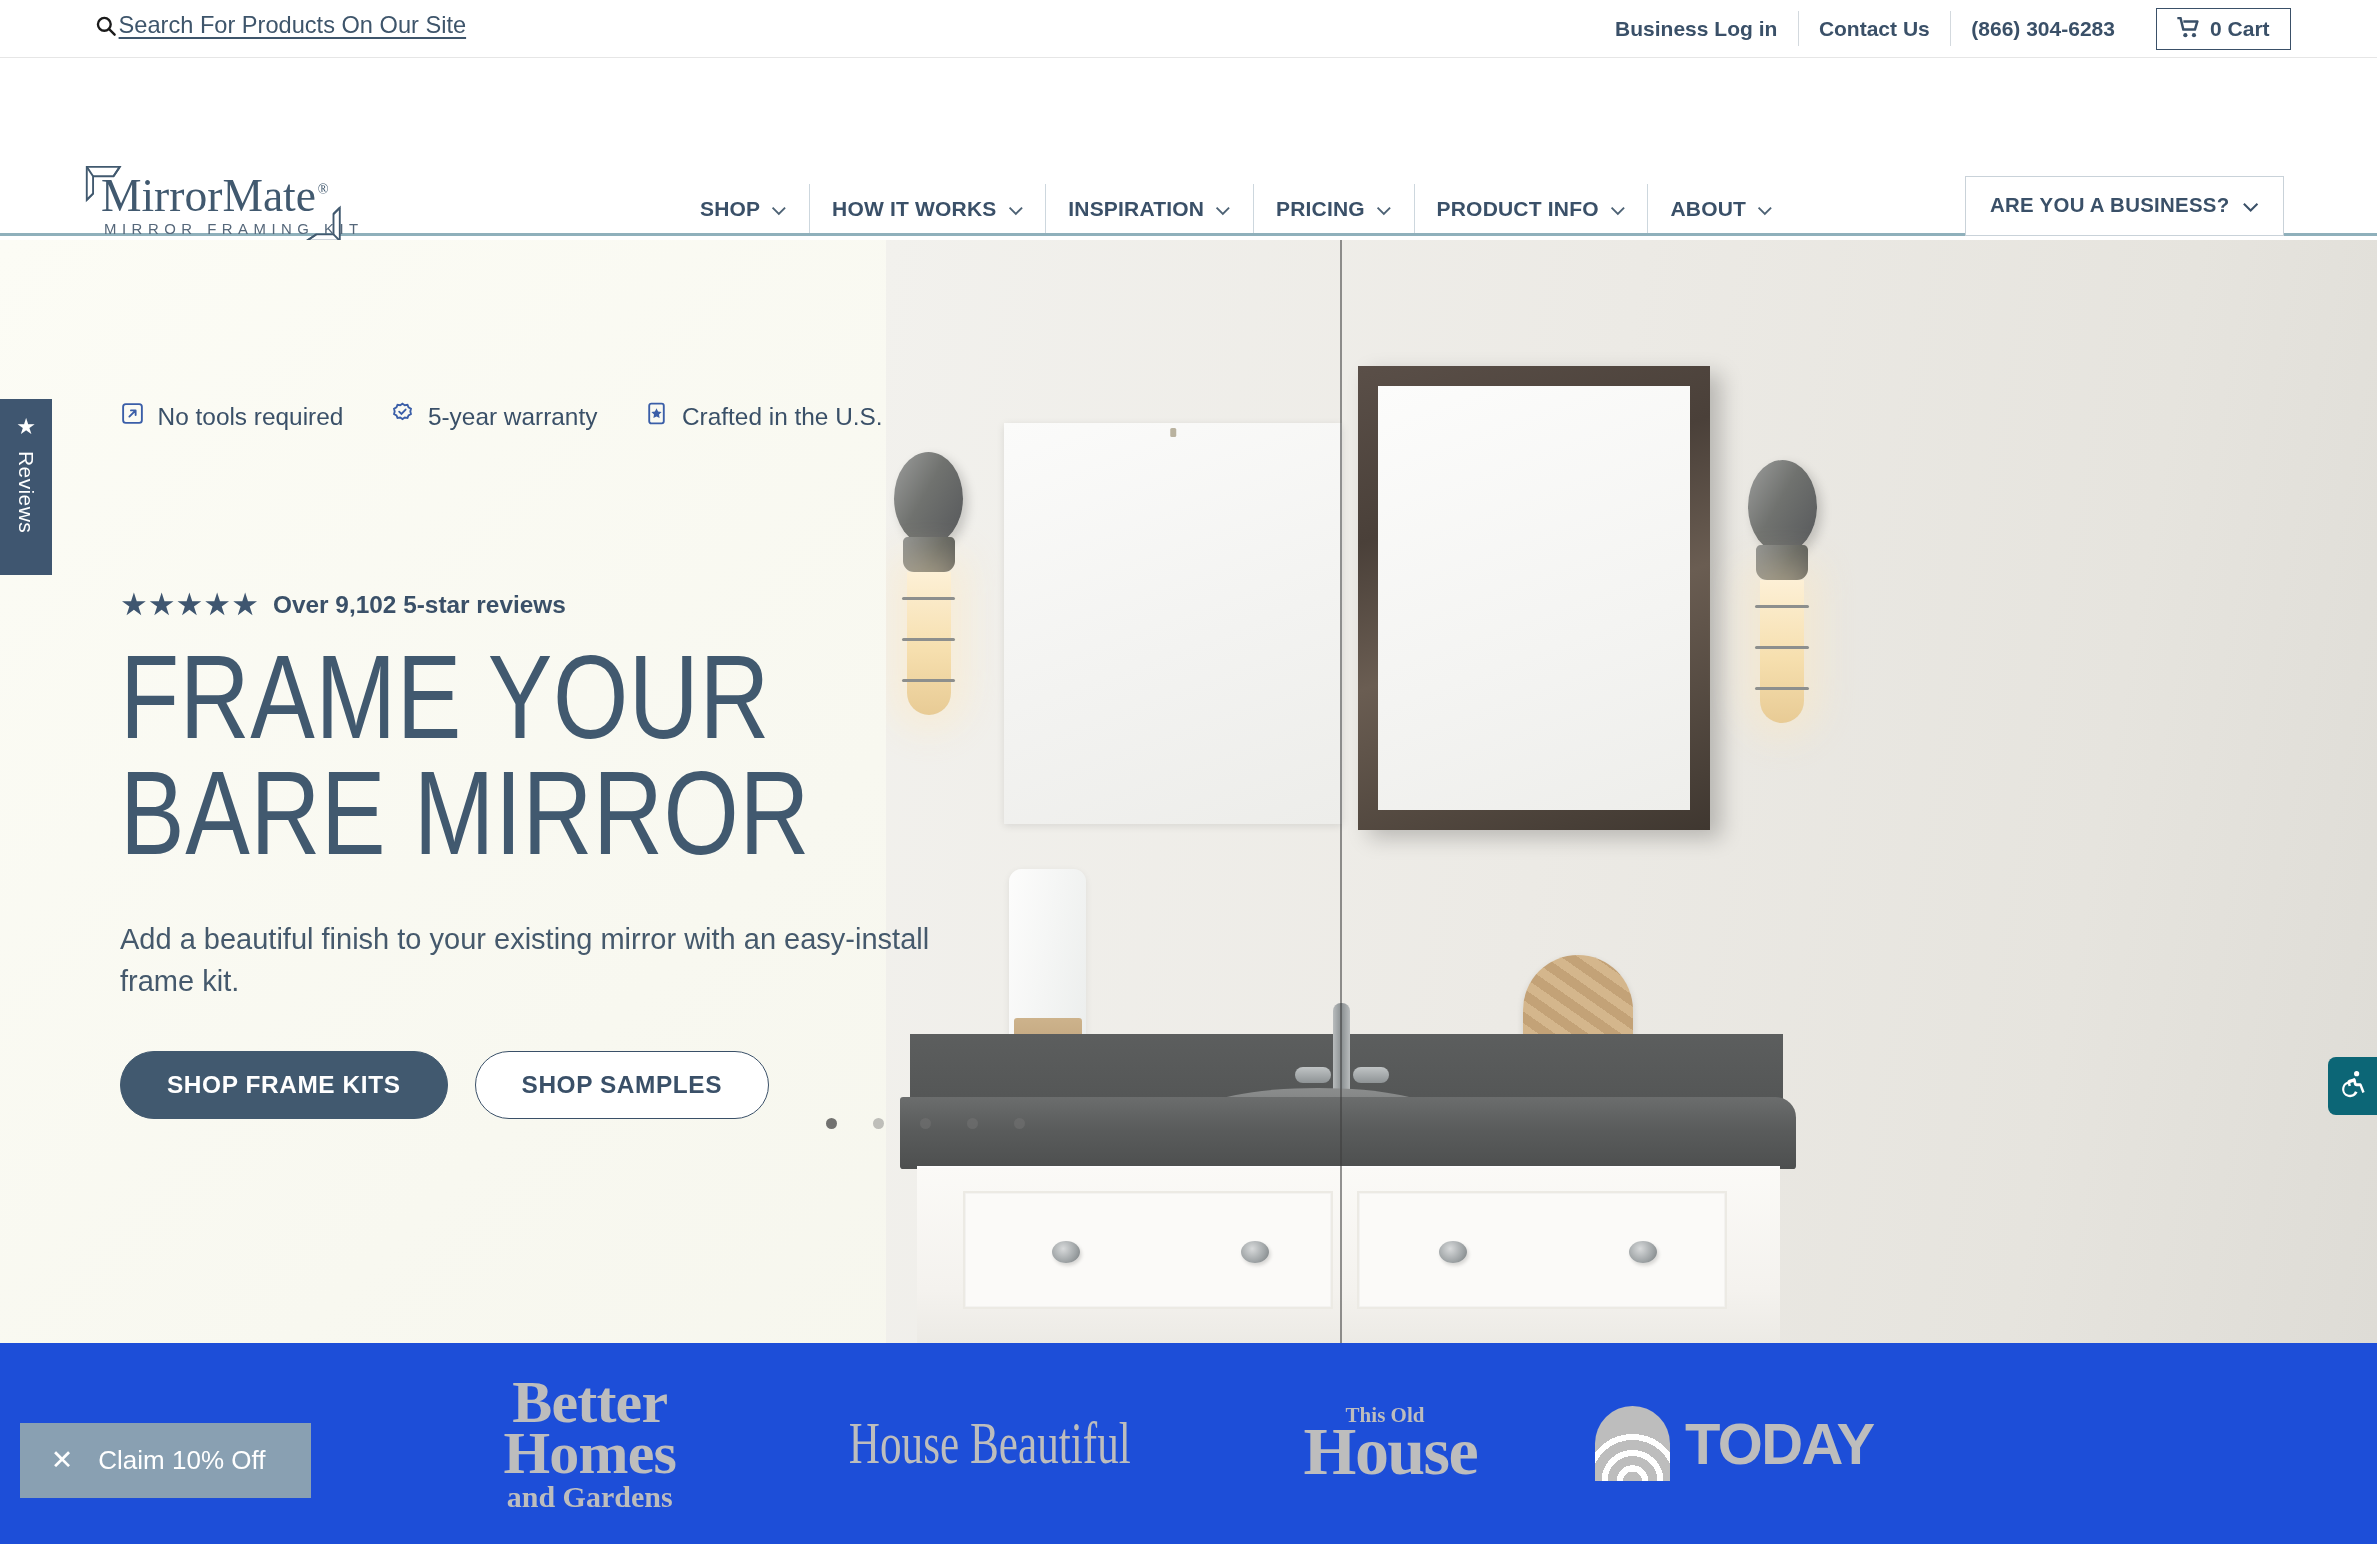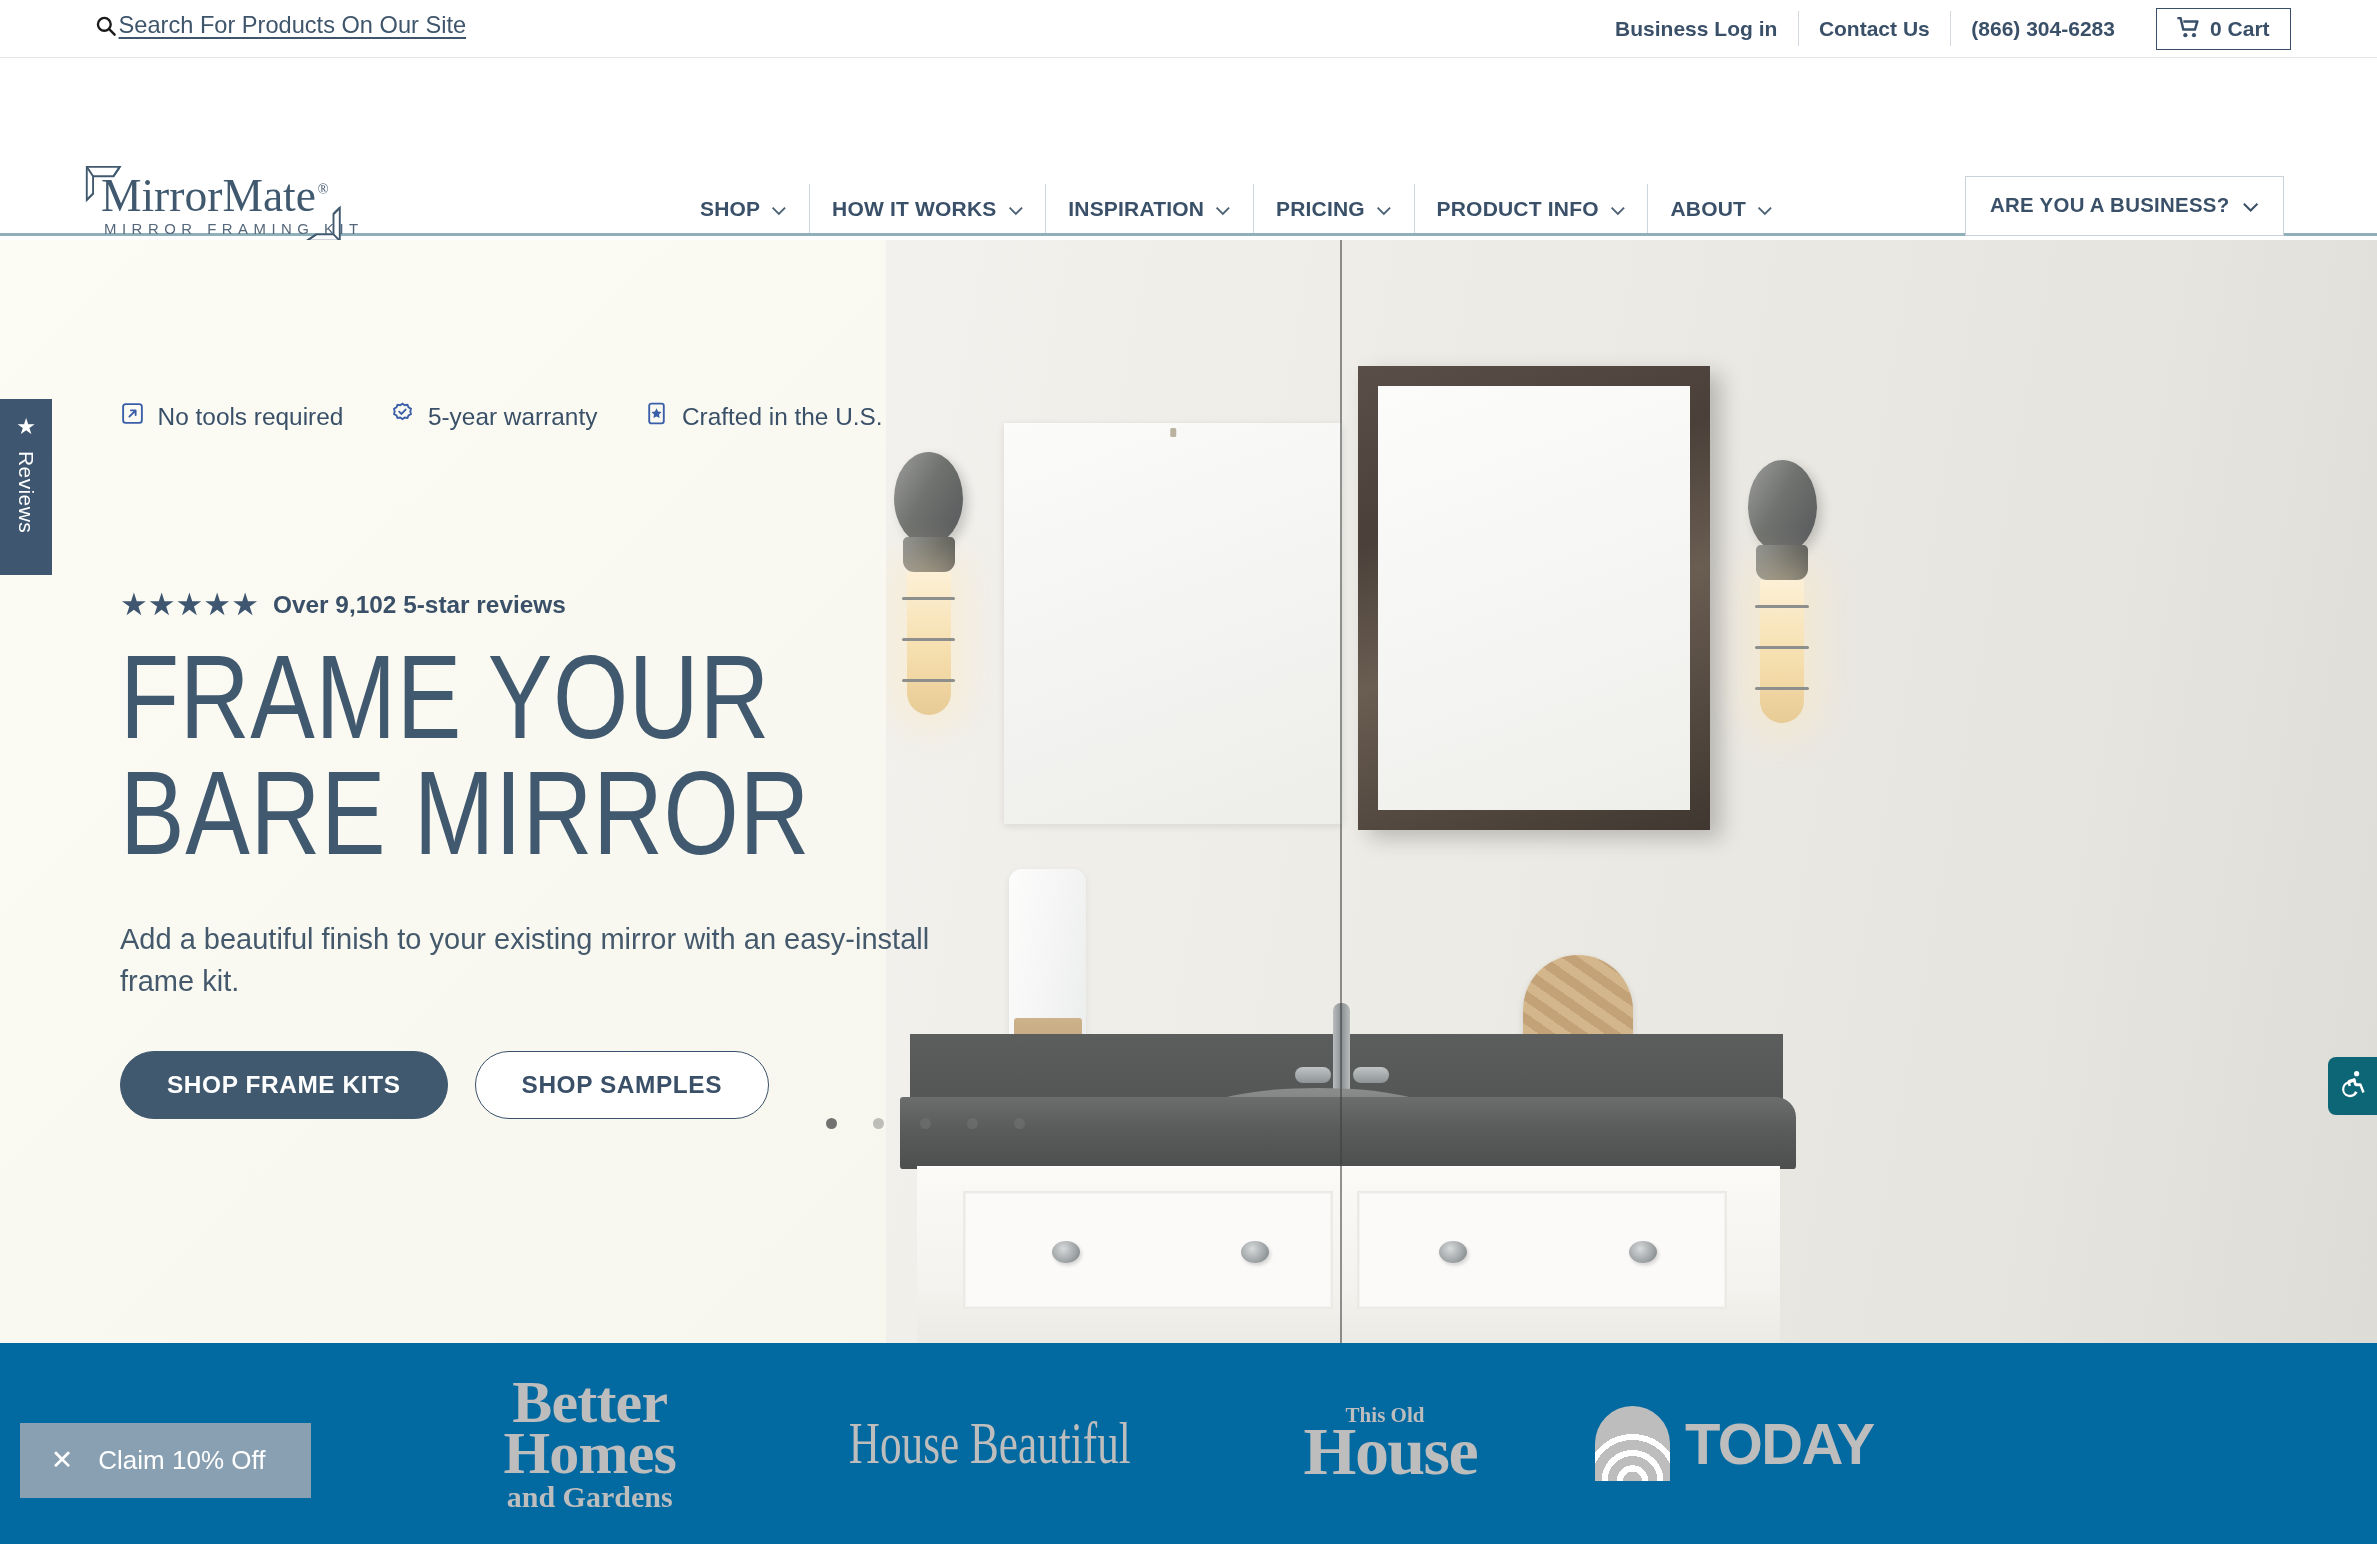--- a/index.html
+++ b/index.html
@@ -221,21 +221,21 @@
   .a11y {
     position: absolute; right: 0; top: 1057px;
     width: 49px; height: 58px; background: #0c6676;
     border-radius: 7.9px 0 0 7.9px; cursor: pointer;
     display: flex; align-items: center; justify-content: center;
   }
 
   
   .press {
     position: absolute; left: 0; top: 1343px; width: 2377px; height: 201px;
-    background: #0369a1; display: flex; align-items: center; justify-content: center;
+    background: #1d4ed8; display: flex; align-items: center; justify-content: center;
     gap: 118px; padding: 0 126px;
   }
   .press-logo { color: #bdbdbd; user-select: none; }
   .bhg { text-align: center; font-family: "Liberation Serif", serif; font-weight: 700;
          line-height: .84; letter-spacing: -0.8px; }
   .bhg .r1 { font-size: 60px; }
   .bhg .r2 { font-size: 60px; }
   .bhg .r3 { font-size: 30px; letter-spacing: 0; margin-top: 6.3px; }
   .hbeaut { font-family: "Liberation Serif", serif; font-size: 60px; font-weight: 400;
             transform: scaleX(.72); transform-origin: center; white-space: nowrap; }

